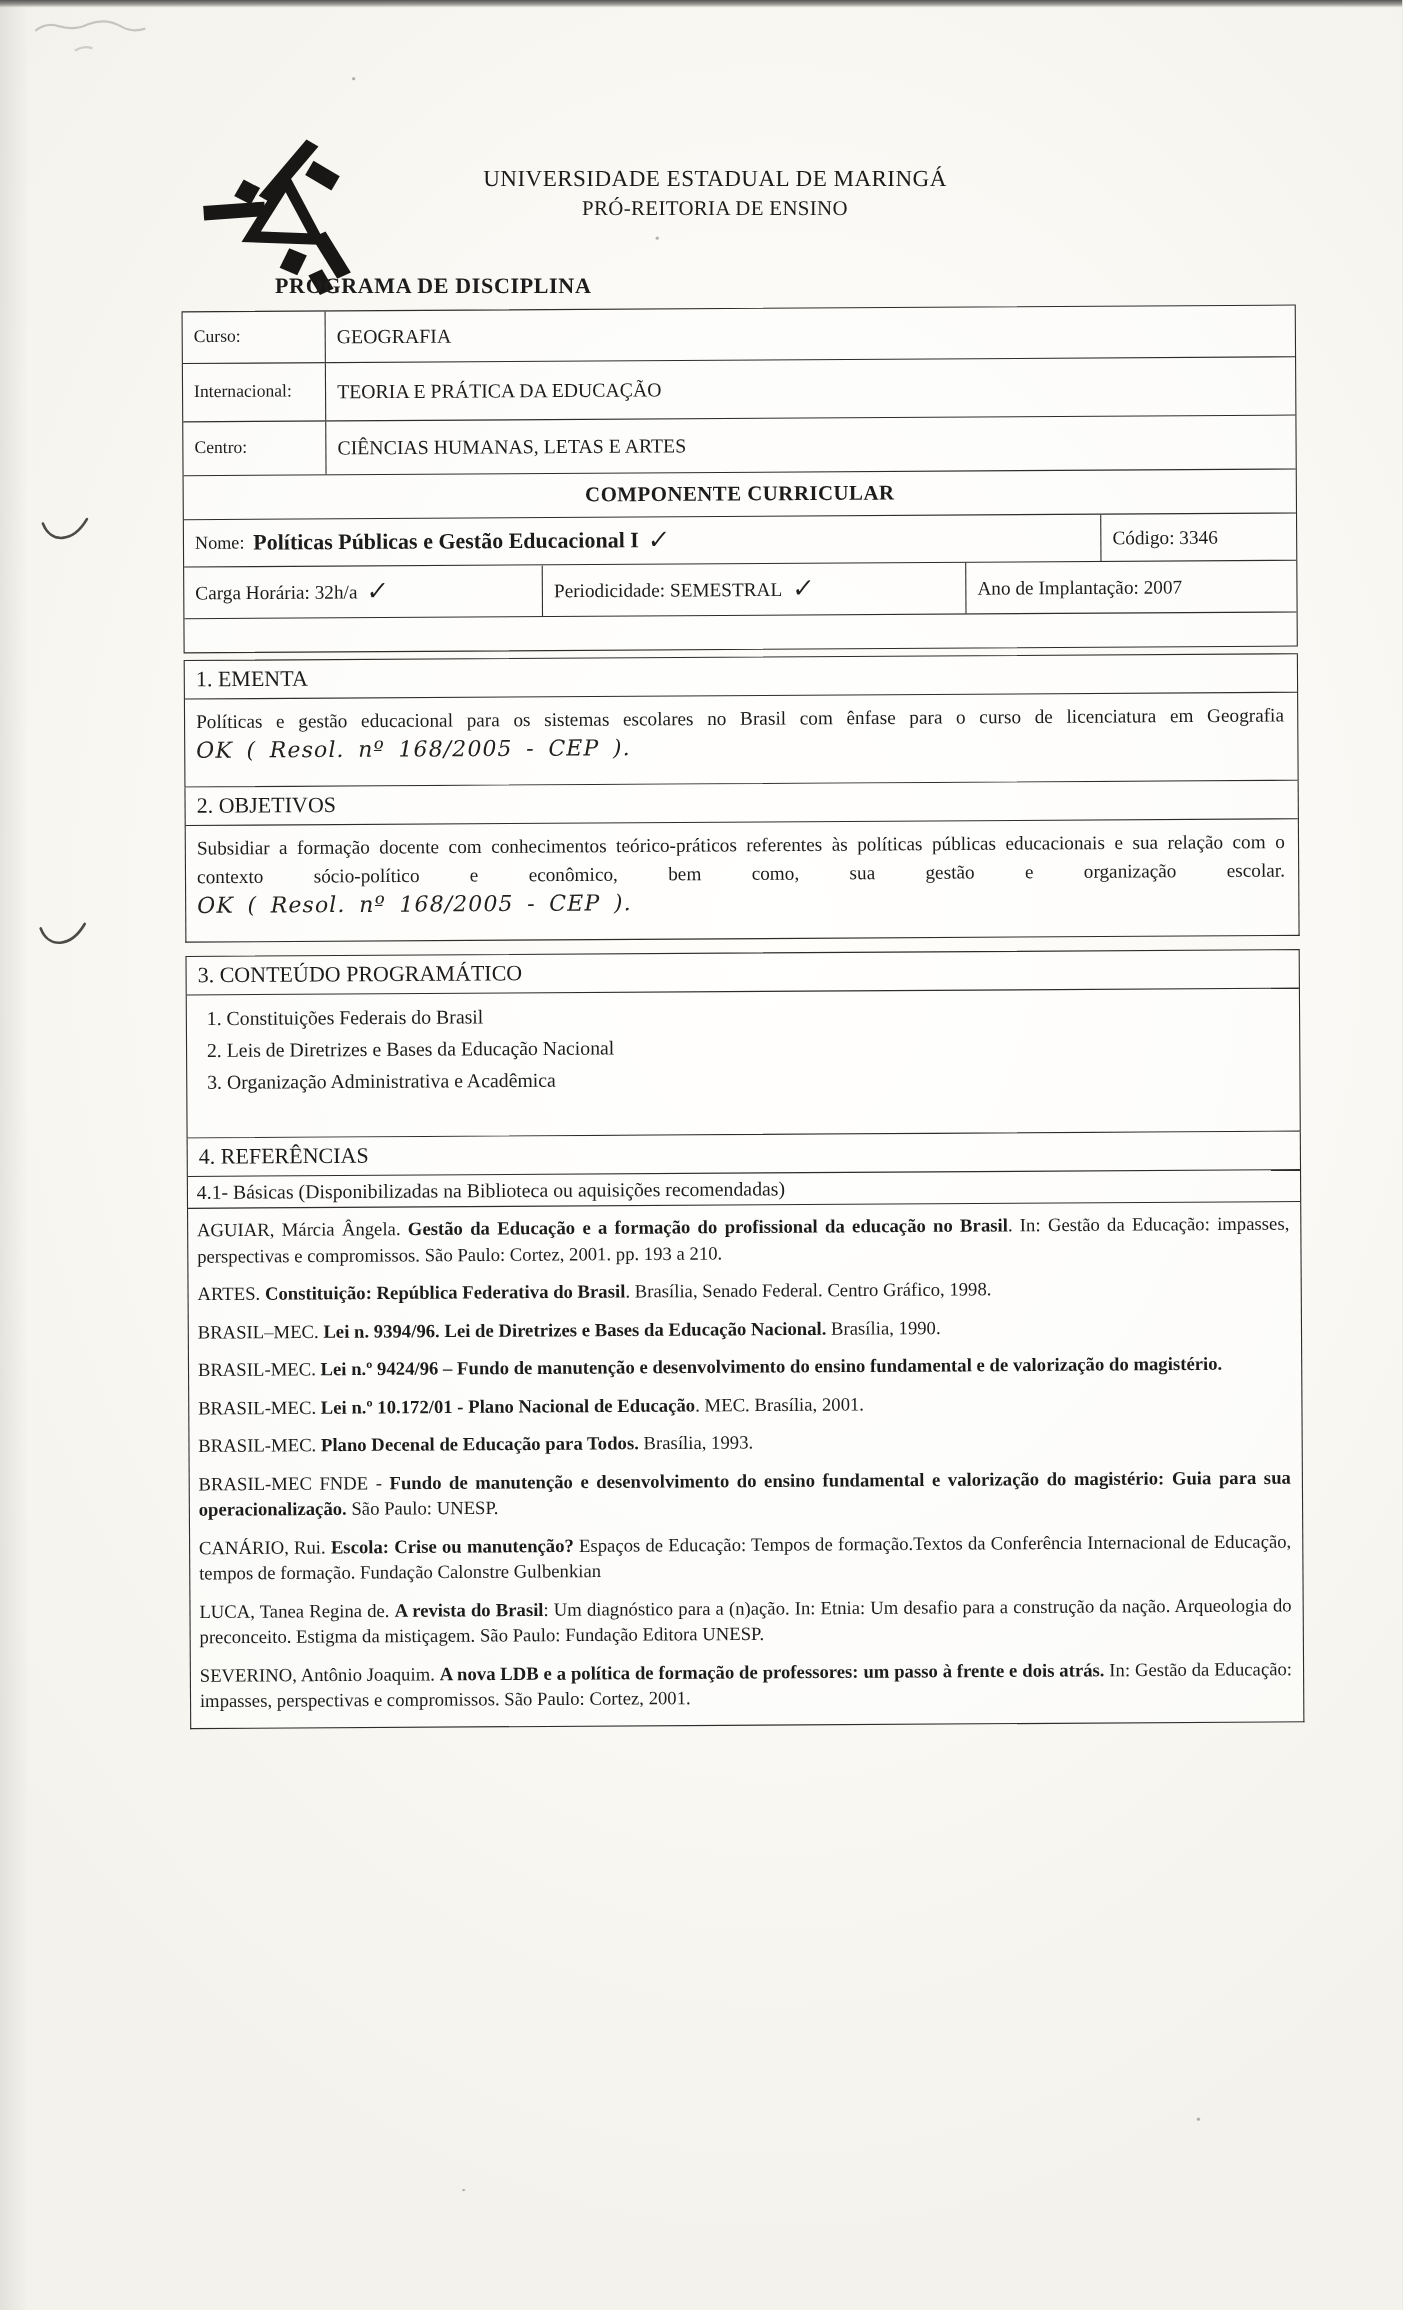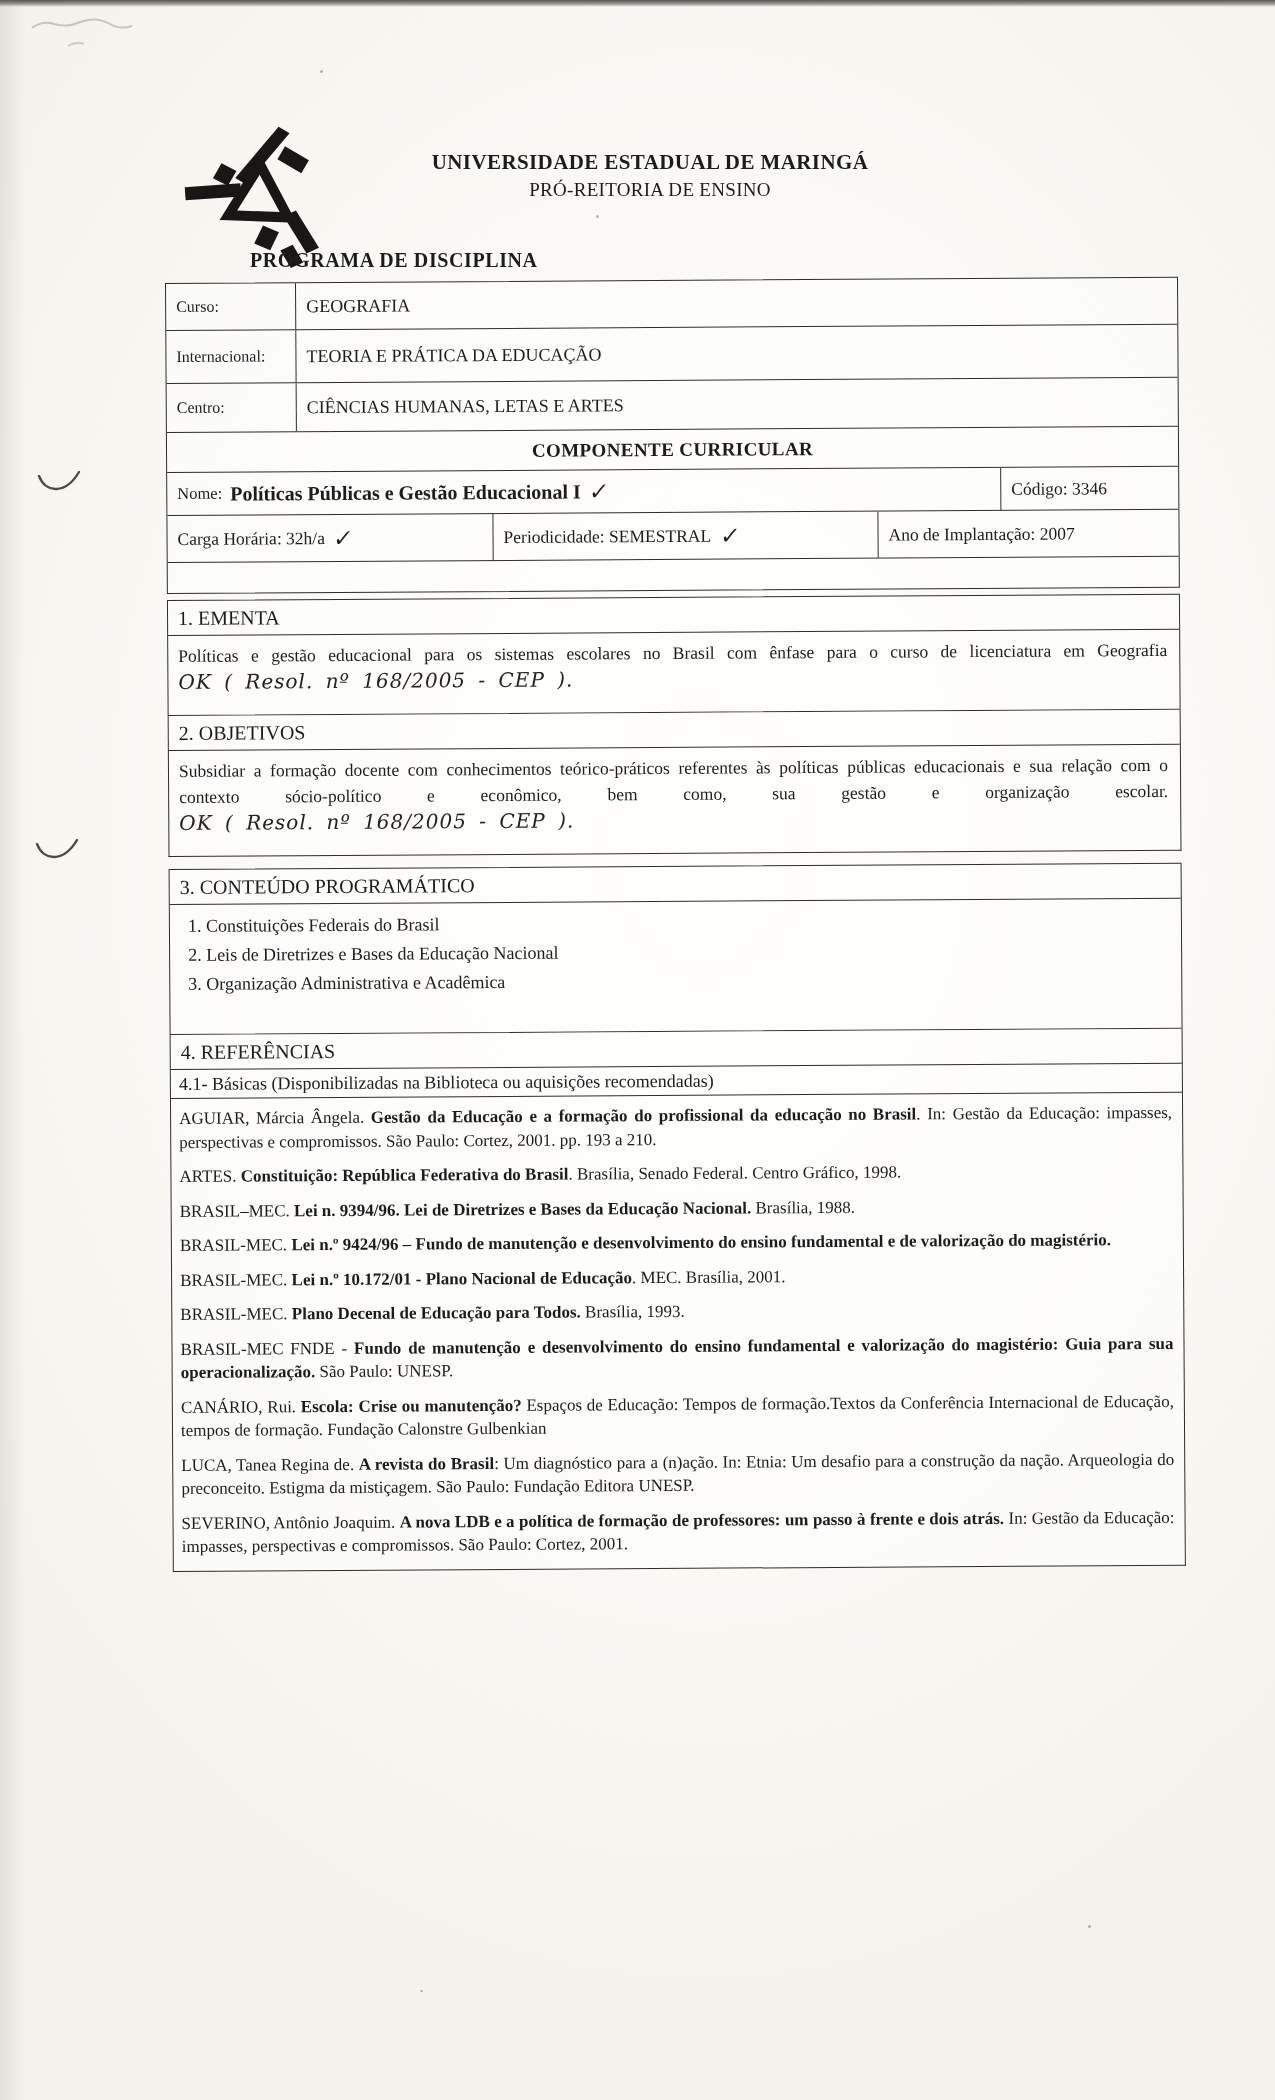--- a/index.html
+++ b/index.html
@@ -17,21 +17,21 @@
   .scan-edge-top{position:absolute;top:0;left:0;width:100%;height:7px;
     background:linear-gradient(to bottom,#555 0%,#9a9892 55%,rgba(150,148,140,0) 100%);}
   .scan-shade-left{position:absolute;top:0;left:0;width:26px;height:100%;
     background:linear-gradient(to right,rgba(120,118,110,.14),rgba(120,118,110,0));}
   .smudge{position:absolute;color:#6a6862;opacity:.55;}
   .speck{position:absolute;background:#6f6d66;border-radius:50%;opacity:.5;}
 
   
   .logo{position:absolute;left:183px;top:118px;width:152px;height:152px;}
   .head-text{position:absolute;left:250px;top:150px;width:800px;text-align:center;}
-  .univ{font-size:21px;font-weight:bold;letter-spacing:.4px;}
+  .univ{font-size:21px;font-weight:normal;letter-spacing:.4px;}
   .office{font-size:19px;font-weight:normal;margin-top:4px;letter-spacing:.3px;}
   .doc-title{position:absolute;left:250px;top:249px;width:800px;text-align:left;
     font-size:20px;font-weight:bold;letter-spacing:.6px;}
 
   
   .content{position:absolute;left:165px;top:283px;width:1013px;
     transform:rotate(-0.35deg);transform-origin:0 0;}
   .block{border:1.6px solid #2e2d2b;background:rgba(255,255,255,.55);}
   .row{display:flex;align-items:center;box-sizing:border-box;}
   .bline{border-bottom:1.4px solid #2e2d2b;}
@@ -191,21 +191,21 @@
           <div>3. Organização Administrativa e Acadêmica</div>
         </div>
     </div>
 
     <div class="block" style="border-top:none">
       <div class="sec-head">4. REFERÊNCIAS</div>
       <div class="sub-head">4.1- Básicas (Disponibilizadas na Biblioteca ou aquisições recomendadas)</div>
       <div class="body-refs">
           <div class="ref"><span>AGUIAR, Márcia Ângela. </span><span class="b">Gestão da Educação e a formação do profissional da educação no Brasil</span><span>. In: Gestão da Educação: impasses, perspectivas e compromissos. São Paulo: Cortez, 2001. pp. 193 a 210.</span></div>
           <div class="ref"><span>ARTES. </span><span class="b">Constituição: República Federativa do Brasil</span><span>. Brasília, Senado Federal. Centro Gráfico, 1998.</span></div>
-          <div class="ref"><span>BRASIL–MEC. </span><span class="b">Lei n. 9394/96. Lei de Diretrizes e Bases da Educação Nacional.</span><span> Brasília, 1988.</span></div>
+          <div class="ref"><span>BRASIL–MEC. </span><span class="b">Lei n. 9394/96. Lei de Diretrizes e Bases da Educação Nacional.</span><span> Brasília, 1990.</span></div>
           <div class="ref"><span>BRASIL-MEC. </span><span class="b">Lei n.º 9424/96 – Fundo de manutenção e desenvolvimento do ensino fundamental e de valorização do magistério.</span></div>
           <div class="ref"><span>BRASIL-MEC. </span><span class="b">Lei n.º 10.172/01 - Plano Nacional de Educação</span><span>. MEC. Brasília, 2001.</span></div>
           <div class="ref"><span>BRASIL-MEC. </span><span class="b">Plano Decenal de Educação para Todos.</span><span> Brasília, 1993.</span></div>
           <div class="ref"><span>BRASIL-MEC FNDE - </span><span class="b">Fundo de manutenção e desenvolvimento do ensino fundamental e valorização do magistério: Guia para sua operacionalização.</span><span> São Paulo: UNESP.</span></div>
           <div class="ref"><span>CANÁRIO, Rui. </span><span class="b">Escola: Crise ou manutenção?</span><span> Espaços de Educação: Tempos de formação.Textos da Conferência Internacional de Educação, tempos de formação. Fundação Calonstre Gulbenkian</span></div>
           <div class="ref"><span>LUCA, Tanea Regina de. </span><span class="b">A revista do Brasil</span><span>: Um diagnóstico para a (n)ação. In: Etnia: Um desafio para a construção da nação. Arqueologia do preconceito. Estigma da mistiçagem. São Paulo: Fundação Editora UNESP.</span></div>
           <div class="ref"><span>SEVERINO, Antônio Joaquim. </span><span class="b">A nova LDB e a política de formação de professores: um passo à frente e dois atrás.</span><span> In: Gestão da Educação: impasses, perspectivas e compromissos. São Paulo: Cortez, 2001.</span></div>
         </div>
     </div>
 

